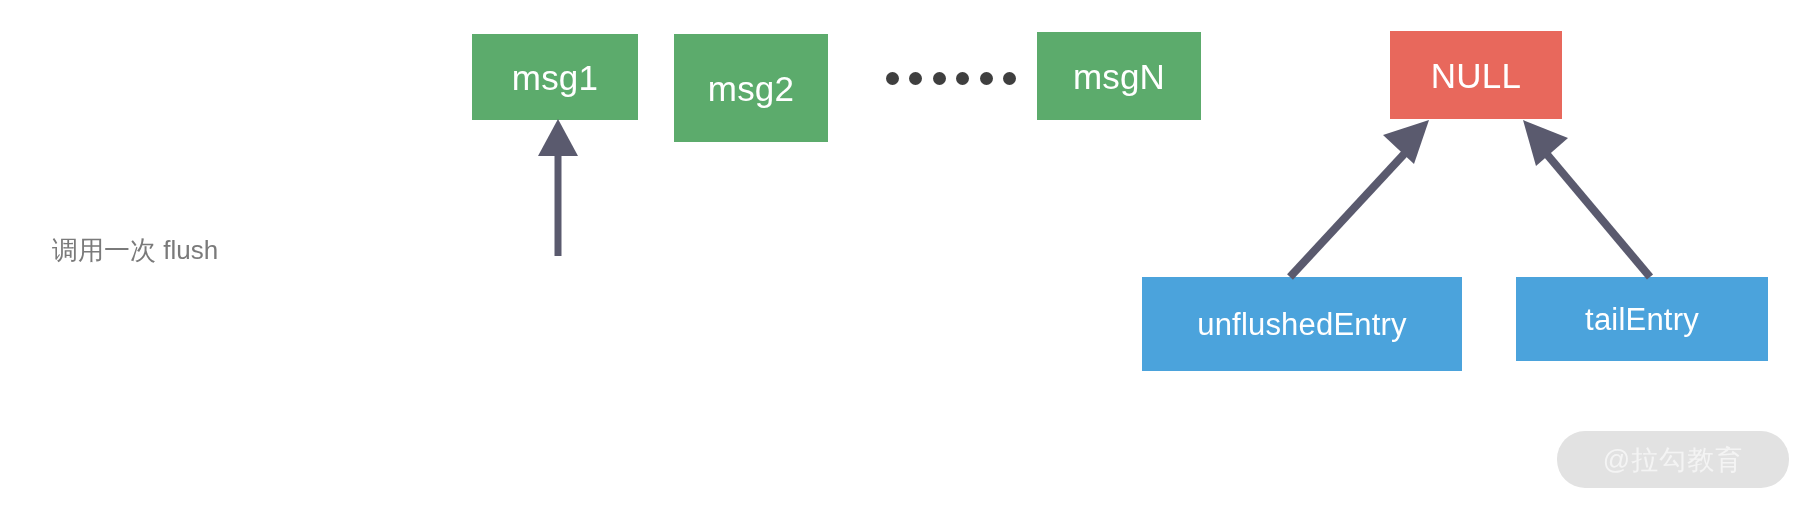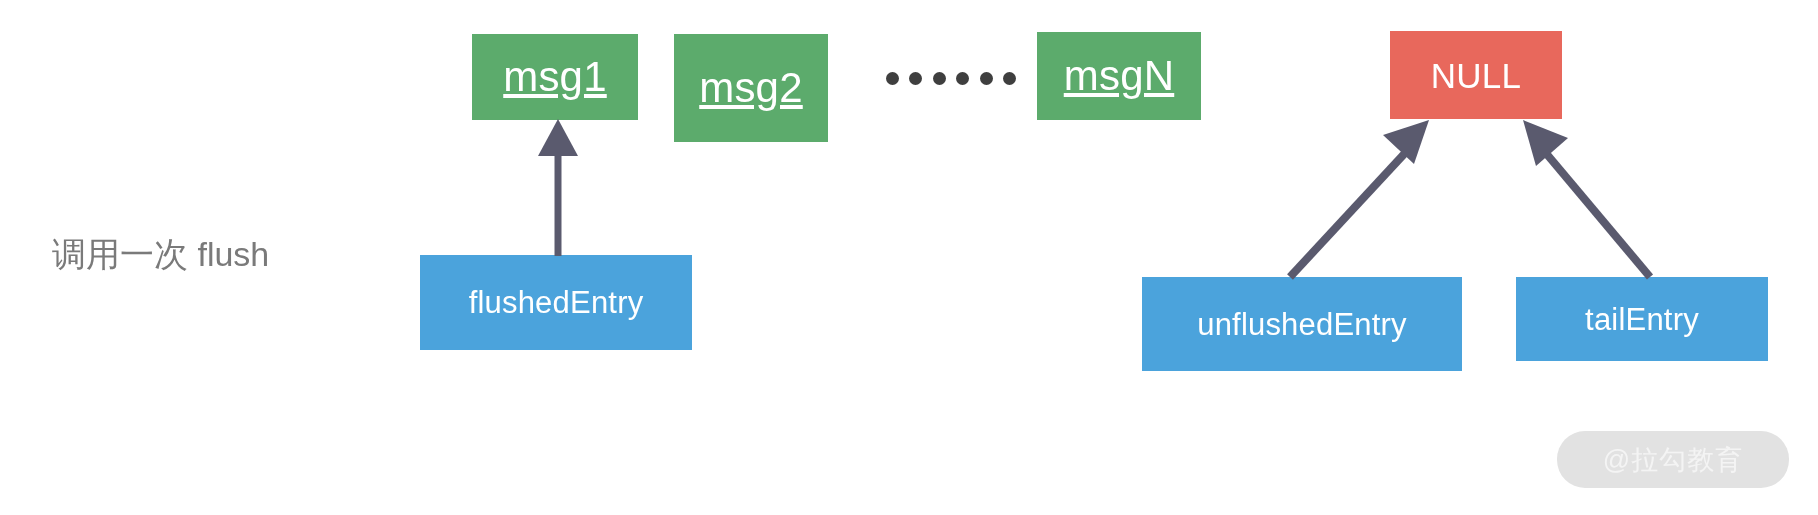--- a/index.html
+++ b/index.html
@@ -26,22 +26,21 @@
     justify-content: center;
     color: #ffffff;
     font-weight: 400;
     letter-spacing: 0.2px;
     box-sizing: border-box;
     line-height: 1;
     white-space: nowrap;
   }
   .node.msg {
     background: #5cab6c;
-    font-size: 42px;
-    text-decoration: underline;
+    font-size: 35px;
   }
   .node.null {
     background: #e8685c;
     font-size: 35px;
   }
   .node.entry {
     background: #4ba3dc;
     font-size: 31px;
   }
 
@@ -71,21 +70,21 @@
     height: 13px;
     border-radius: 50%;
     background: #3f3f3f;
   }
 
   
   #caption {
     position: absolute;
     left: 52px;
     top: 237px;
-    font-size: 34px;
+    font-size: 26px;
     color: #7a7a7a;
     white-space: nowrap;
     line-height: 1;
   }
 
   
   #arrows {
     position: absolute;
     left: 0;
     top: 0;
@@ -129,21 +128,20 @@
     <span></span>
     <span></span>
     <span></span>
     <span></span>
   </div>
 
   <div class="node msg" id="msgN">msgN</div>
 
   <div class="node null" id="nullbox">NULL</div>
 
-  <div class="node entry" id="flushedEntry">flushedEntry</div>
 
   <div class="node entry" id="unflushedEntry">unflushedEntry</div>
 
   <div class="node entry" id="tailEntry">tailEntry</div>
 
   <svg id="arrows" viewBox="0 0 1818 515" width="1818" height="515">
 
     <g>
       <line x1="558" y1="256" x2="558" y2="150" stroke="#5a5a6e" stroke-width="7"></line>
       <polygon points="558,119 538,156 578,156" fill="#5a5a6e"></polygon>

